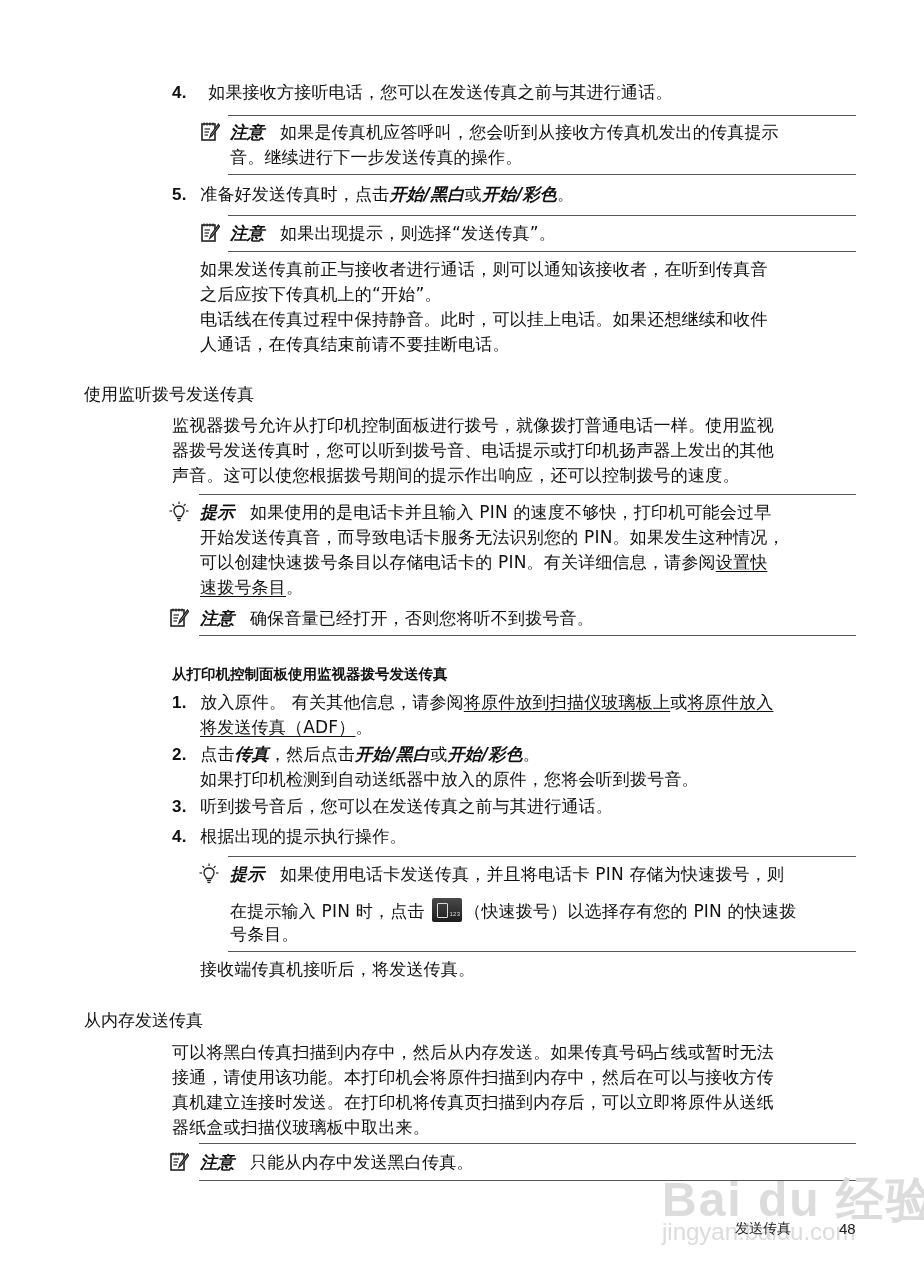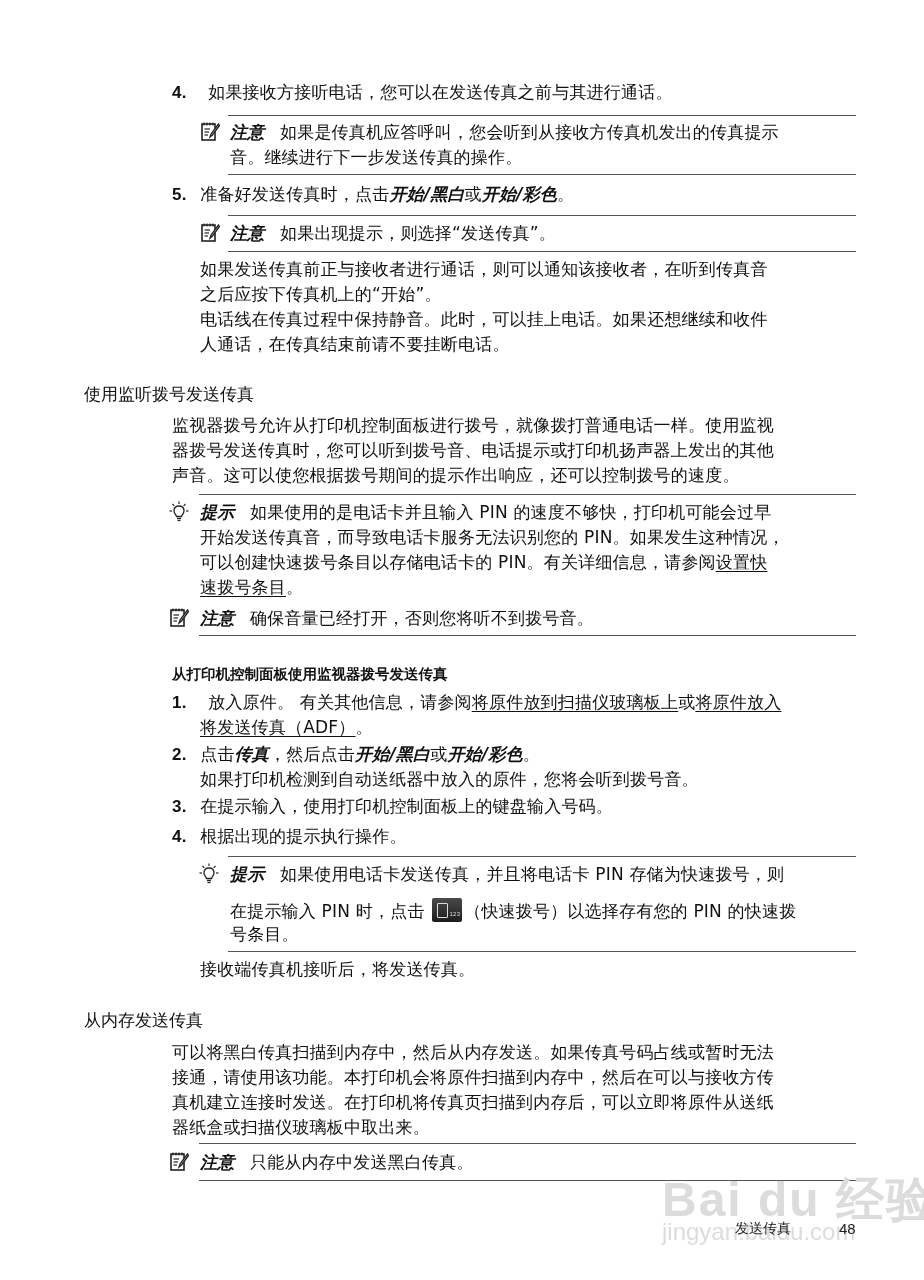--- a/index.html
+++ b/index.html
@@ -115,35 +115,35 @@
 <div class="abs line" style="left:200px; top:606px;">
   <span class="b">注意</span>
   <span style="margin-left:10px;">确保音量已经打开，否则您将听不到拨号音。</span>
 </div>
 <div class="rule" style="left:199px; width:657px; top:635px;"></div>
 
 <div class="abs h3" style="left:172px; top:664px;">从打印机控制面板使用监视器拨号发送传真</div>
 
 <div class="abs line" style="left:172px; top:690px;">
   <span class="num">1.</span>
-  <span style="margin-left:16px;">放入原件。 有关其他信息，请参阅</span><span class="u">将原件放到扫描仪玻璃板上</span><span>或</span><span class="u">将原件放入</span>
+  <span style="margin-left:8px;">放入原件。 有关其他信息，请参阅</span><span class="u">将原件放到扫描仪玻璃板上</span><span>或</span><span class="u">将原件放入</span>
 </div>
 <div class="abs line" style="left:200px; top:715px;">
   <span class="u">将发送传真（ADF）</span><span>。</span>
 </div>
 
 <div class="abs line" style="left:172px; top:742px;">
   <span class="num">2.</span>
   <span style="margin-left:8px;">点击</span><span class="b">传真</span><span>，然后点击</span><span class="b">开始/黑白</span><span>或</span><span class="b">开始/彩色</span><span>。</span>
 </div>
 <div class="abs line" style="left:200px; top:767px;">如果打印机检测到自动送纸器中放入的原件，您将会听到拨号音。</div>
 
 <div class="abs line" style="left:172px; top:794px;">
   <span class="num">3.</span>
-  <span style="margin-left:8px;">在提示输入，使用打印机控制面板上的键盘输入号码。</span>
+  <span style="margin-left:8px;">听到拨号音后，您可以在发送传真之前与其进行通话。</span>
 </div>
 
 <div class="abs line" style="left:172px; top:824px;">
   <span class="num">4.</span>
   <span style="margin-left:8px;">根据出现的提示执行操作。</span>
 </div>
 
 <div class="rule" style="left:228px; width:628px; top:856px;"></div>
 <svg class="icon" style="left:199px; top:863px;">
     <use href="#tip-sym"></use>

